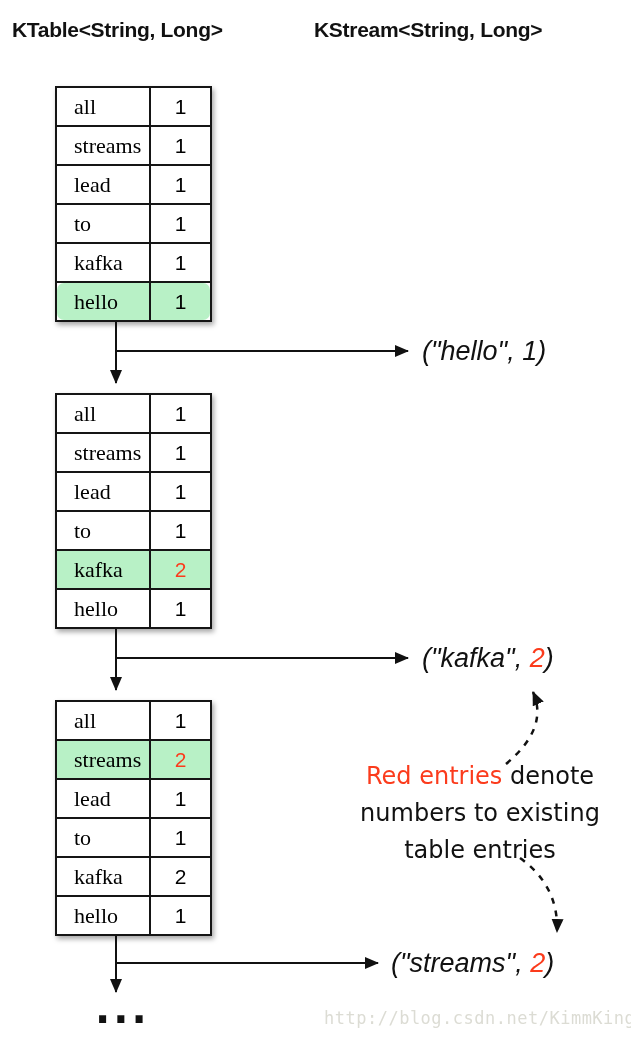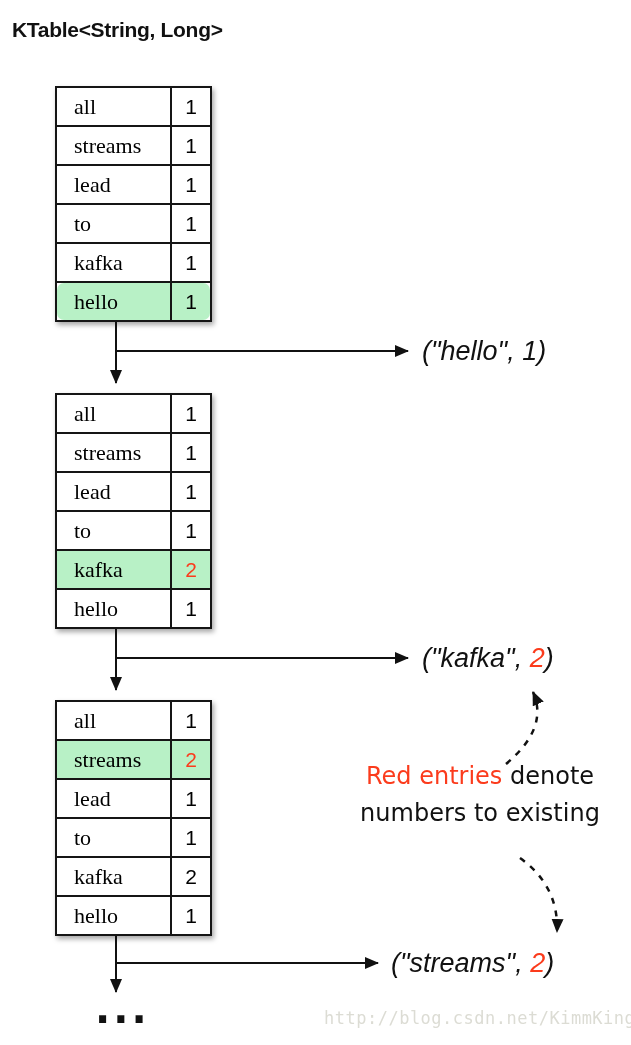--- a/index.html
+++ b/index.html
@@ -18,21 +18,21 @@
   .ktable {
     position:absolute; left:55px; width:157px; border:2px solid #151515;
     background:#fff; box-shadow:2px 3px 5px rgba(0,0,0,0.35);
   }
   .ktable.t0 { top:86px; }
   .ktable.t1 { top:393px; }
   .ktable.t2 { top:700px; }
   .trow { display:flex; height:39px; border-bottom:2px solid #151515; }
   .trow:last-child { border-bottom:none; height:37px;border-radius:7px; }
   .tkey {
-    width:115px; border-right:2px solid #151515; display:flex; align-items:center;
+    width:94px; border-right:2px solid #151515; display:flex; align-items:center;
     padding-left:17px; font-family:"Liberation Serif", serif; font-size:22px; color:#000;
   }
   .tval {
     flex:1; display:flex; align-items:center; justify-content:center;
     font-family:"Liberation Sans", sans-serif; font-size:21px; color:#000;
   }
   .trow.hl { background:var(--highlight,#b8f1c6); }
   .tval.red { color:var(--red,#fb3b1c); }
 
   svg.overlay { position:absolute; left:0; top:0; pointer-events:none; }
@@ -63,20 +63,21 @@
     color:var(--watermark,#dcdcd4); font-family:"DejaVu Sans Mono", monospace;
     white-space:nowrap;
   }
 </style>
 </head>
 <body>
 
 <div class="page">
 
   <div class="title left">KTable&lt;String, Long&gt;</div>
+  <div class="title right">KStream&lt;String, Long&gt;</div>
 
   <div class="ktable t0">
       <div class="trow">
         <div class="tkey">all</div>
         <div class="tval">1</div>
       </div>
       <div class="trow">
         <div class="tkey">streams</div>
         <div class="tval">1</div>
       </div>
@@ -176,18 +177,19 @@
   <div class="record rec1">
     <span>("kafka", </span><span class="rv red">2</span><span>)</span>
   </div>
   <div class="record rec2">
     <span>("streams", </span><span class="rv red">2</span><span>)</span>
   </div>
 
   <div class="annotation">
     <span class="red-part">Red entries</span><span> denote</span><br>
     <span>numbers to existing</span><br>
+    <span>table entries</span>
   </div>
 
   <div class="ellipsis">...</div>
   <div class="watermark">http://blog.csdn.net/KimmKing</div>
 
 </div>
 
 </body></html>

